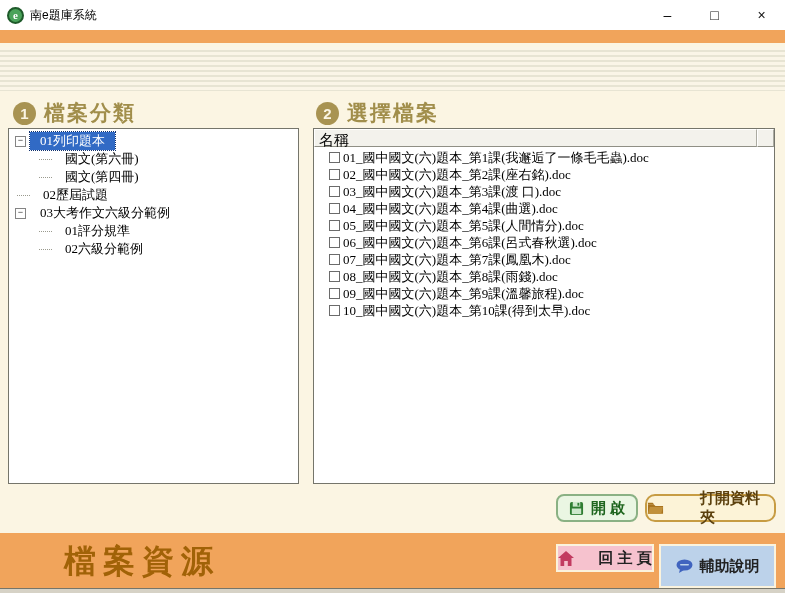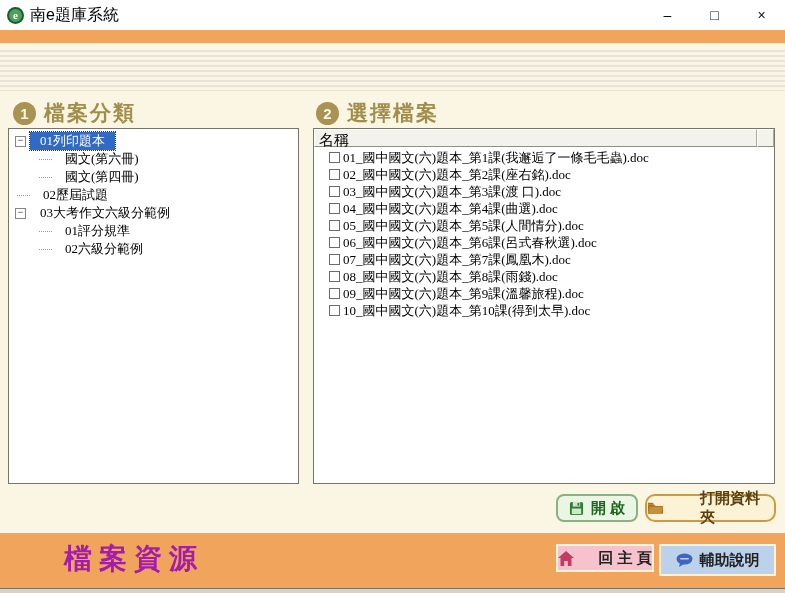--- a/index.html
+++ b/index.html
@@ -4,21 +4,21 @@
 <style>
   * { margin:0; padding:0; box-sizing:border-box; }
   body { width:785px; height:593px; font-family:"Liberation Sans", sans-serif; }
   .window { position:relative; width:785px; height:593px; background:#FBF5E3; overflow:hidden; }
 
   
   .titlebar { position:absolute; top:0; left:0; width:100%; height:30px; background:#ffffff;
               display:flex; align-items:center; padding-left:7px; }
   .app-icon { width:17px; height:17px; border-radius:50%; background:#4AA35A; border:2px solid #1E5A2A;
               color:#ffffff; font:bold 11px/13px "Liberation Serif", serif; text-align:center; }
-  .app-title { margin-left:6px; font-size:16px; color:#000; }
+  .app-title { margin-left:6px; font-size:12px; color:#000; }
   .win-controls { margin-left:auto; display:flex; height:100%; }
   .win-btn { width:47px; height:100%; display:flex; align-items:center; justify-content:center;
              font-size:14px; color:#111; cursor:default; }
 
   
   .bar-orange-top { position:absolute; top:30px; left:0; width:100%; height:13px; background:#F1A45B; }
   .stripes { position:absolute; top:47px; left:0; width:100%; height:44px;
              background:repeating-linear-gradient(to bottom,#FAF5E7 0px,#FAF5E7 3px,#E7E4D3 3px,#E7E4D3 5px); }
 
   
@@ -57,25 +57,25 @@
   .btn { position:absolute; display:flex; align-items:center; justify-content:center; gap:7px;
          font-weight:bold; font-size:15px; cursor:default; }
   .btn svg { flex:none; }
   .btn-open { left:556px; top:494px; width:82px; height:28px; border-radius:8px;
               background:#EAF6E3; border:2px solid #8AB184; color:#1E651E; }
   .btn-folder { left:645px; top:494px; width:131px; height:28px; border-radius:10px;
                 background:#FCF3D7; border:2px solid #C79C43; color:#5C410E;gap:36px; }
 
   
   .footer { position:absolute; top:533px; left:0; width:100%; height:55px; background:#F1A45B; }
-  .footer-title { position:absolute; left:64px; top:540px; font-size:28px; font-weight:bold;
-                  color:#a21caf; letter-spacing:7px;text-align:right; }
+  .footer-title { position:absolute; left:64px; top:540px; font-size:32px; font-weight:bold;
+                  color:#a16207; letter-spacing:7px;text-align:right; }
   .btn-home { left:556px; top:544px; width:98px; height:28px; background:#F6C2CE;
               border:2px solid #FBF3DD; color:#222;gap:24px; }
-  .btn-help { left:659px; top:544px; width:117px; height:32px; background:#BCD2EA;
+  .btn-help { left:659px; top:544px; width:117px; height:44px; background:#BCD2EA;
               border:2px solid #FBF3DD; color:#222;font-family:Liberation Mono, monospace; }
 
   .bottom-strip { position:absolute; top:588px; left:0; width:100%; height:5px;
                   background:#D6D2C6; border-top:1px solid #75756A; }
 </style>
 </head>
 <body>
 
 <div class="window">
 

